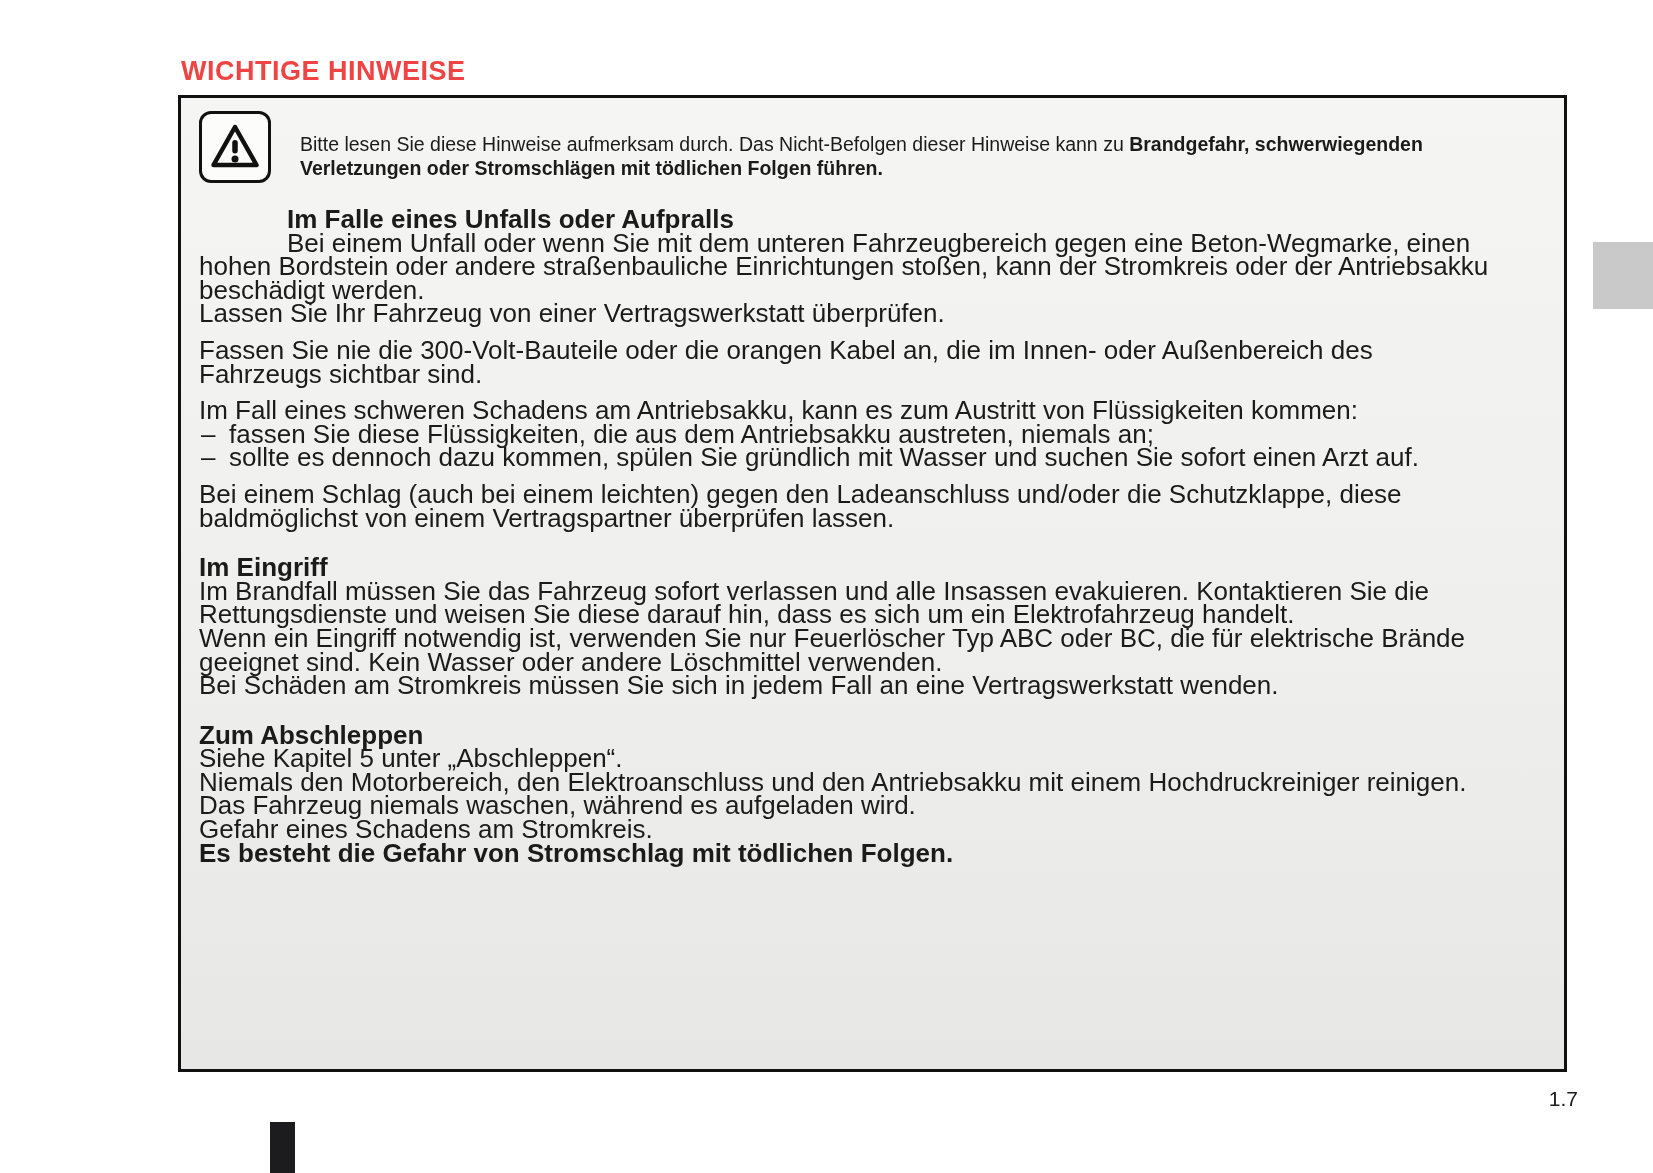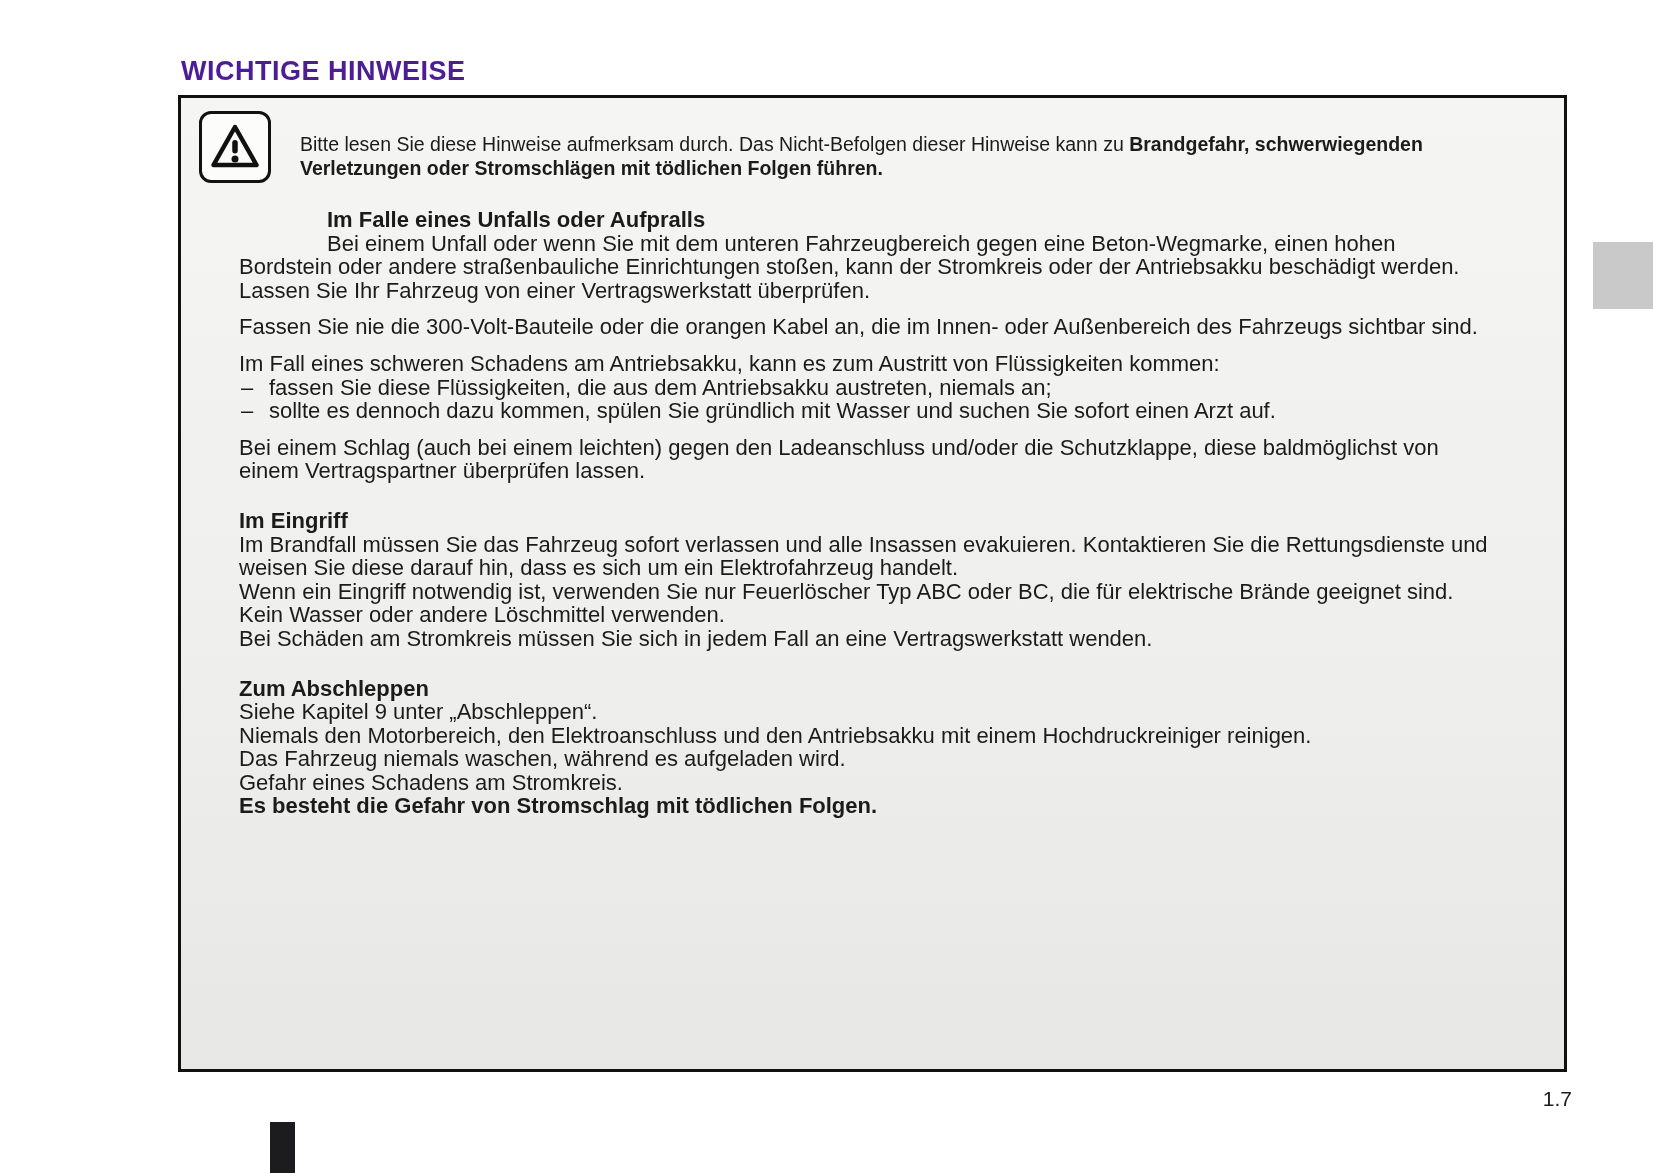--- a/index.html
+++ b/index.html
@@ -16,21 +16,21 @@
     overflow: hidden;
     color: #1b1b1b;
   }
   .page-title {
     position: absolute;
     left: 181px;
     top: 38px;
     font-size: 27px;
     font-weight: bold;
     letter-spacing: 0.5px;
-    color: #4c1d95;
+    color: #ef4444;
   }
   .notice-box {
     position: absolute;
     left: 178px;
     top: 95px;
     width: 1389px;
     height: 977px;
     box-sizing: border-box;
     border: 3px solid #111111;
     background: linear-gradient(180deg, #f5f5f3 0%, #efefed 55%, #e7e7e5 100%);
@@ -52,41 +52,40 @@
     align-items: center;
     justify-content: center;
   }
   .warn-icon svg { display: block; }
   .intro-text {
     font-size: 19.5px;
     line-height: 24px;
     padding-top: 1px;
   }
   .notice-body {
-    font-size: 22px;
+    font-size: 26px;
     line-height: 23.6px;
-    margin-left: 40px;
   }
   .block { margin: 0; }
   .heading { font-weight: bold; }
   .indented { margin-left: 88px; }
   .indent-first { text-indent: 88px; }
   .list-item {
     position: relative;
     padding-left: 30px;
   }
   .list-item .dash {
     position: absolute;
     left: 2px;
     top: 0;
   }
   .b { font-weight: bold; }
   .page-number {
     position: absolute;
-    right: 81px;
+    right: 75px;
     top: 1087px;
     font-size: 21px;
     color: #1b1b1b;
   }
   .footer-bar {
     position: absolute;
     left: 270px;
     top: 1122px;
     width: 25px;
     height: 51px;
@@ -128,21 +127,21 @@
         <div class="block text" style="margin-top: 13px;"><span>Fassen Sie nie die 300-Volt-Bauteile oder die orangen Kabel an, die im Innen- oder Außenbereich des Fahrzeugs sichtbar sind.</span></div>
         <div class="block text" style="margin-top: 13px;"><span>Im Fall eines schweren Schadens am Antriebsakku, kann es zum Austritt von Flüssigkeiten kommen:</span></div>
         <div class="block list-item"><span class="dash">–</span><span>fassen Sie diese Flüssigkeiten, die aus dem Antriebsakku austreten, niemals an;</span></div>
         <div class="block list-item"><span class="dash">–</span><span>sollte es dennoch dazu kommen, spülen Sie gründlich mit Wasser und suchen Sie sofort einen Arzt auf.</span></div>
         <div class="block text" style="margin-top: 13px;"><span>Bei einem Schlag (auch bei einem leichten) gegen den Ladeanschluss und/oder die Schutzklappe, diese baldmöglichst von einem Vertragspartner überprüfen lassen.</span></div>
         <div class="block heading" style="margin-top: 26px;"><span class="b">Im Eingriff</span></div>
         <div class="block text"><span>Im Brandfall müssen Sie das Fahrzeug sofort verlassen und alle Insassen evakuieren. Kontaktieren Sie die Rettungsdienste und weisen Sie diese darauf hin, dass es sich um ein Elektrofahrzeug handelt.</span></div>
         <div class="block text"><span>Wenn ein Eingriff notwendig ist, verwenden Sie nur Feuerlöscher Typ ABC oder BC, die für elektrische Brände geeignet sind. Kein Wasser oder andere Löschmittel verwenden.</span></div>
         <div class="block text"><span>Bei Schäden am Stromkreis müssen Sie sich in jedem Fall an eine Vertragswerkstatt wenden.</span></div>
         <div class="block heading" style="margin-top: 26px;"><span class="b">Zum Abschleppen</span></div>
-        <div class="block text"><span>Siehe Kapitel 9 unter „Abschleppen“.</span></div>
+        <div class="block text"><span>Siehe Kapitel 5 unter „Abschleppen“.</span></div>
         <div class="block text"><span>Niemals den Motorbereich, den Elektroanschluss und den Antriebsakku mit einem Hochdruckreiniger reinigen.</span></div>
         <div class="block text"><span>Das Fahrzeug niemals waschen, während es aufgeladen wird.</span></div>
         <div class="block text"><span>Gefahr eines Schadens am Stromkreis.</span></div>
         <div class="block text"><span class="b">Es besteht die Gefahr von Stromschlag mit tödlichen Folgen.</span></div>
       </div>
 
   </div>
 
   <div class="page-number">1.7</div>
 

